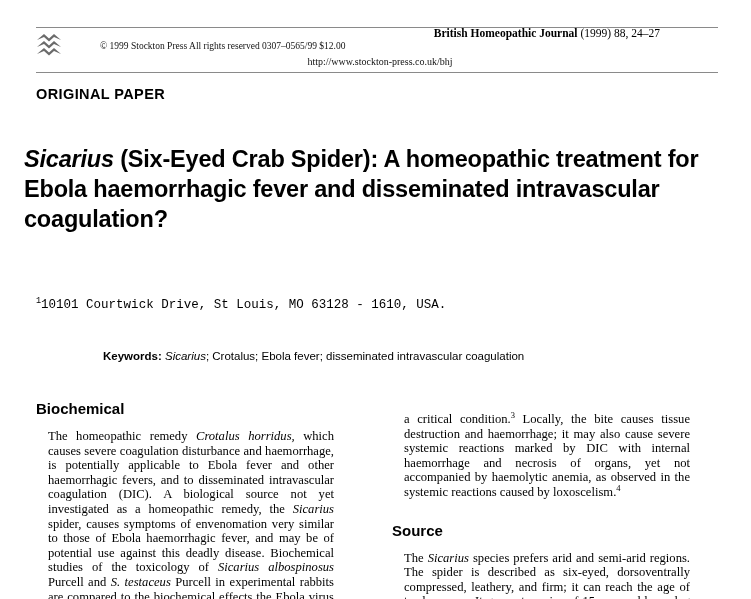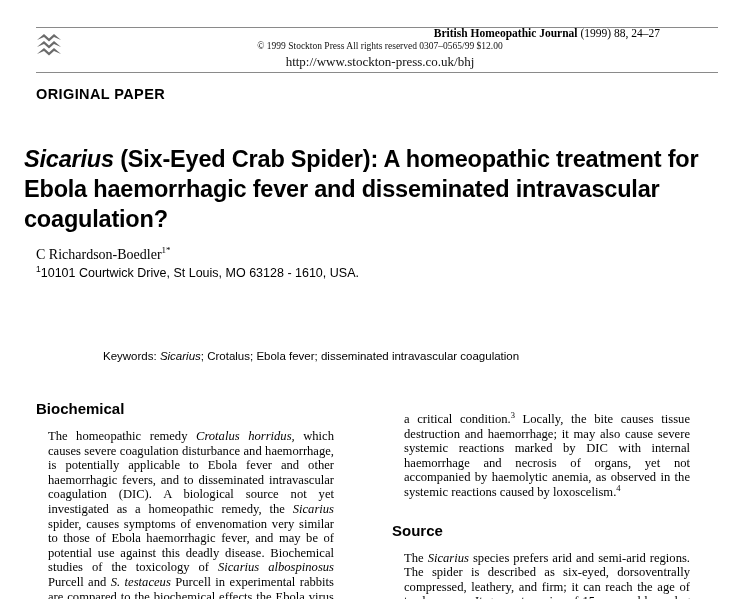--- a/index.html
+++ b/index.html
@@ -43,32 +43,31 @@
     font-weight: bold;
   }
   .journal-line .thin {
     font-weight: normal;
   }
   .copyright-line {
     position: absolute;
     left: 100px;
     top: 40px;
     width: 560px;
-    text-align: center;
     font-size: 9.5px;
     line-height: 12px;
     color: #111;
   }
   .url-line {
     position: absolute;
     left: 100px;
     top: 56px;
     width: 560px;
     text-align: center;
-    font-size: 13px;
+    font-size: 10px;
     line-height: 11px;
     color: #111;
   }
 
   
   .logo-mark {
     position: absolute;
     left: 36px;
     top: 33px;
     width: 26px;
@@ -110,40 +109,40 @@
     font-size: 14px;
   }
   .authors sup {
     font-size: 9px;
     vertical-align: super;
   }
 
   .affiliation {
     position: absolute;
     left: 36px;
-    top: 264px;
-    font-family: Liberation Sans, sans-serif;
+    top: 296px;
+    font-family: Liberation Mono, monospace;
     font-size: 12.5px;
   }
   .affiliation sup {
     font-size: 8.5px;
     vertical-align: super;
   }
 
   .keywords {
     position: absolute;
     left: 103px;
     top: 349px;
     width: 600px;
     font-family: "Liberation Sans", sans-serif;
     font-size: 11.5px;
     line-height: 15px;
   }
   .keywords .kw-label {
-    font-weight: normal;
+    font-weight: bold;
     margin-top: 8px;
   }
   .keywords .ital { font-style: italic; }
 
   
   .col {
     position: absolute;
     top: 400px;
     width: 310px;
   }
@@ -197,21 +196,20 @@
   <div class="copyright-line">© 1999 Stockton Press  All rights reserved 0307–0565/99 $12.00</div>
 
   <div class="url-line">http://www.stockton-press.co.uk/bhj</div>
 
   <div class="header-rule rule-bottom"></div>
 
   <div class="original-paper">ORIGINAL PAPER</div>
 
   <h1 class="paper-title"><span class="ital">Sicarius</span><span> (Six-Eyed Crab Spider): A homeopathic treatment for Ebola haemorrhagic fever and disseminated intravascular coagulation?</span></h1>
 
-  <div class="authors"><span>C Richardson-Boedler</span><sup>1*</sup></div>
 
   <div class="affiliation"><sup>1</sup><span>10101 Courtwick Drive, St Louis, MO 63128 - 1610, USA.</span></div>
 
   <div class="keywords"><span class="kw-label">Keywords:</span> <span class="ital">Sicarius</span><span>; Crotalus; Ebola fever; disseminated intravascular coagulation</span></div>
 
   <div class="col col-left">
     <h2 class="sec-head">Biochemical</h2>
     <p class="body-par"><span>The homeopathic remedy </span><span class="ital">Crotalus horridus,</span><span> which causes severe coagulation disturbance and haemorrhage, is potentially applicable to Ebola fever and other haemorrhagic fevers, and to disseminated intravascular coagulation (DIC). A biological source not yet investigated as a homeopathic remedy, the </span><span class="ital">Sicarius</span><span> spider, causes symptoms of envenomation very similar to those of Ebola haemorrhagic fever, and may be of potential use against this deadly disease. Biochemical studies of the toxicology of </span><span class="ital">Sicarius albospinosus</span><span> Purcell and </span><span class="ital">S. testaceus</span><span> Purcell in experimental rabbits are compared to the biochemical effects the Ebola virus causes in rhesus monkeys. </span><span class="ital">Sicarius</span></p>
   </div>
 

